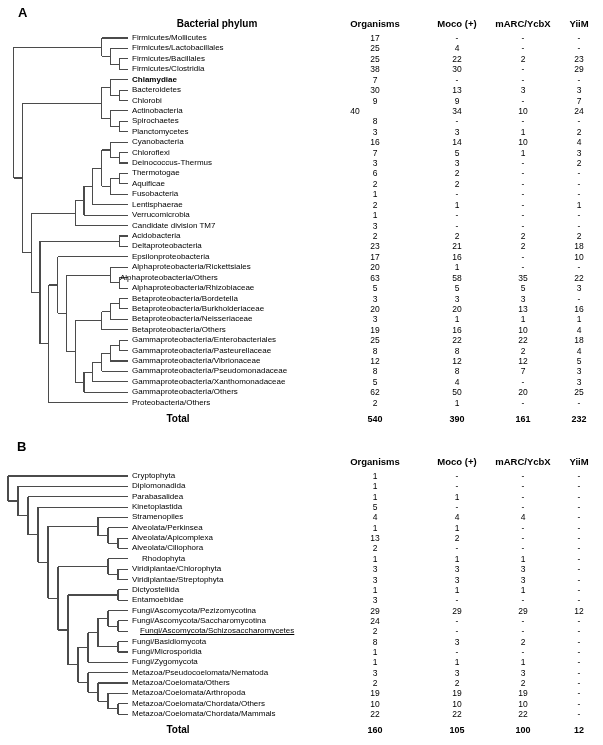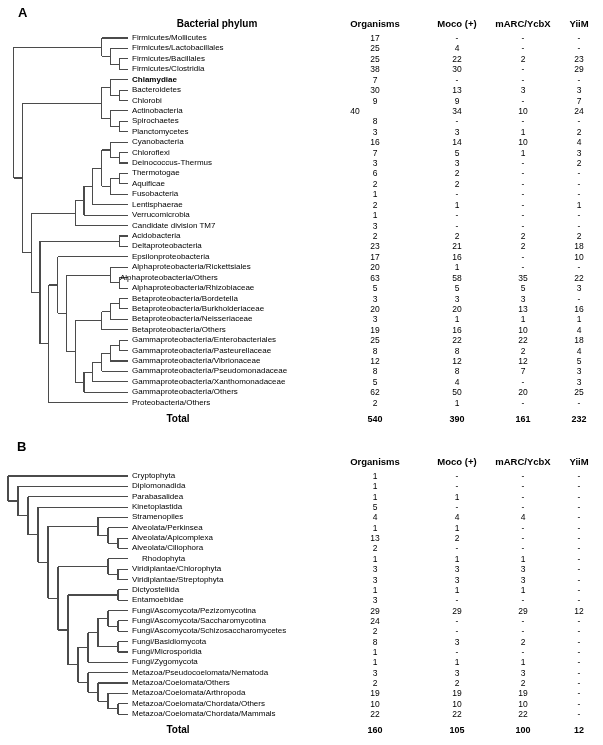--- a/index.html
+++ b/index.html
@@ -470,21 +470,21 @@
       <div class="rlabel" style="left: 132px; top: 605.55px;">Fungi/Ascomycota/Pezizomycotina</div>
       <div class="cell" style="left: 340px; top: 605.55px;">29</div>
       <div class="cell" style="left: 422px; top: 605.55px;">29</div>
       <div class="cell" style="left: 488px; top: 605.55px;">29</div>
       <div class="cell" style="left: 544px; top: 605.55px;">12</div>
       <div class="rlabel" style="left: 132px; top: 615.9px;">Fungi/Ascomycota/Saccharomycotina</div>
       <div class="cell" style="left: 340px; top: 615.9px;">24</div>
       <div class="cell" style="left: 422px; top: 615.9px;">-</div>
       <div class="cell" style="left: 488px; top: 615.9px;">-</div>
       <div class="cell" style="left: 544px; top: 615.9px;">-</div>
-      <div class="rlabel" style="left: 132px; top: 626.25px;">Fungi/Ascomycota/Schizosaccharomycetes</div>
+      <div class="rlabel" style="left: 140px; top: 626.25px; text-decoration: underline;">Fungi/Ascomycota/Schizosaccharomycetes</div>
       <div class="cell" style="left: 340px; top: 626.25px;">2</div>
       <div class="cell" style="left: 422px; top: 626.25px;">-</div>
       <div class="cell" style="left: 488px; top: 626.25px;">-</div>
       <div class="cell" style="left: 544px; top: 626.25px;">-</div>
       <div class="rlabel" style="left: 132px; top: 636.6px;">Fungi/Basidiomycota</div>
       <div class="cell" style="left: 340px; top: 636.6px;">8</div>
       <div class="cell" style="left: 422px; top: 636.6px;">3</div>
       <div class="cell" style="left: 488px; top: 636.6px;">2</div>
       <div class="cell" style="left: 544px; top: 636.6px;">-</div>
       <div class="rlabel" style="left: 132px; top: 646.95px;">Fungi/Microsporidia</div>

